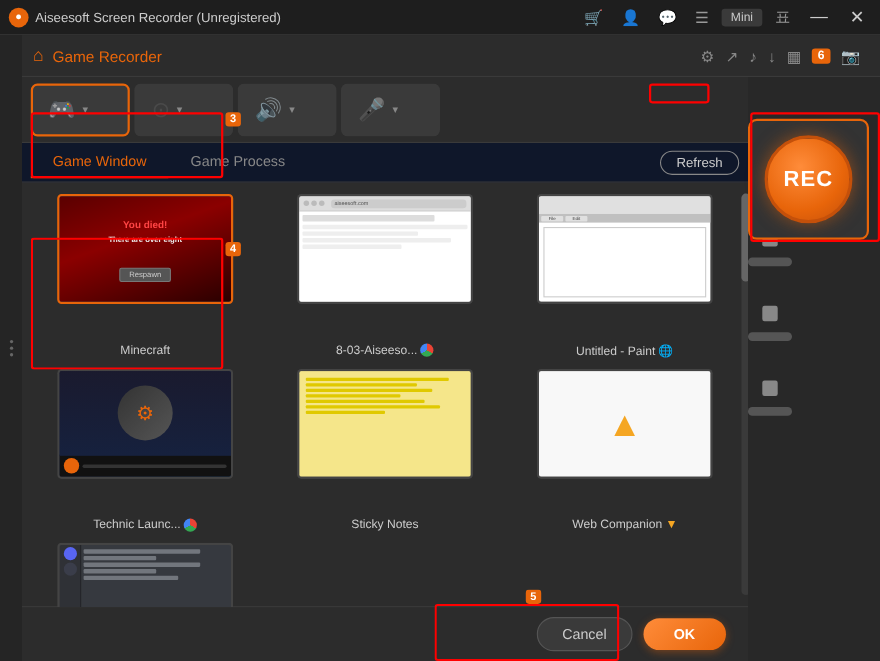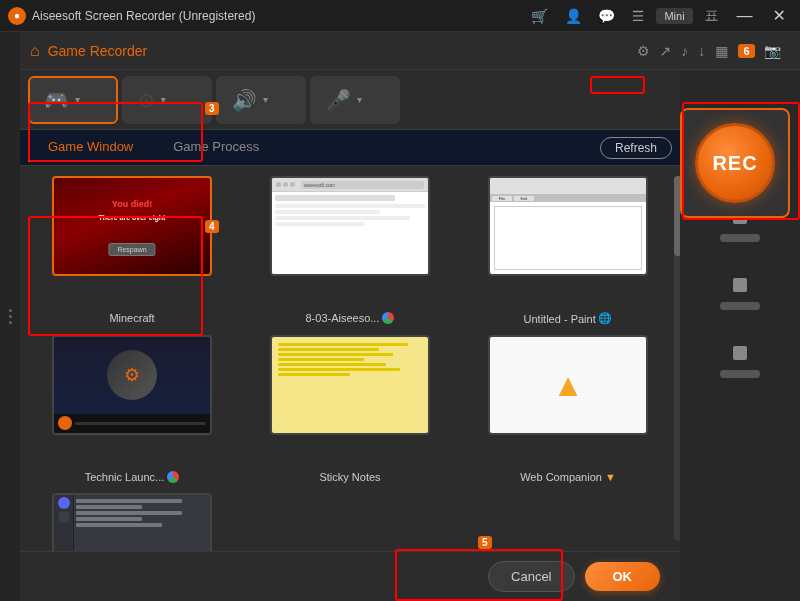--- a/index.html
+++ b/index.html
@@ -487,21 +487,21 @@
       cursor: pointer;
       box-shadow: 0 2px 8px rgba(232, 101, 10, 0.4);
     }
 
     
     .right-panel {
       width: 120px;
       background: #282828;
       display: flex;
       flex-direction: column;
-      align-items: center;
+      align-items: flex-start;
       padding-top: 8px;
       gap: 8px;
       position: absolute;
       right: 0;
       top: 38px;
       bottom: 0;
       z-index: 2;
     }
 
     

